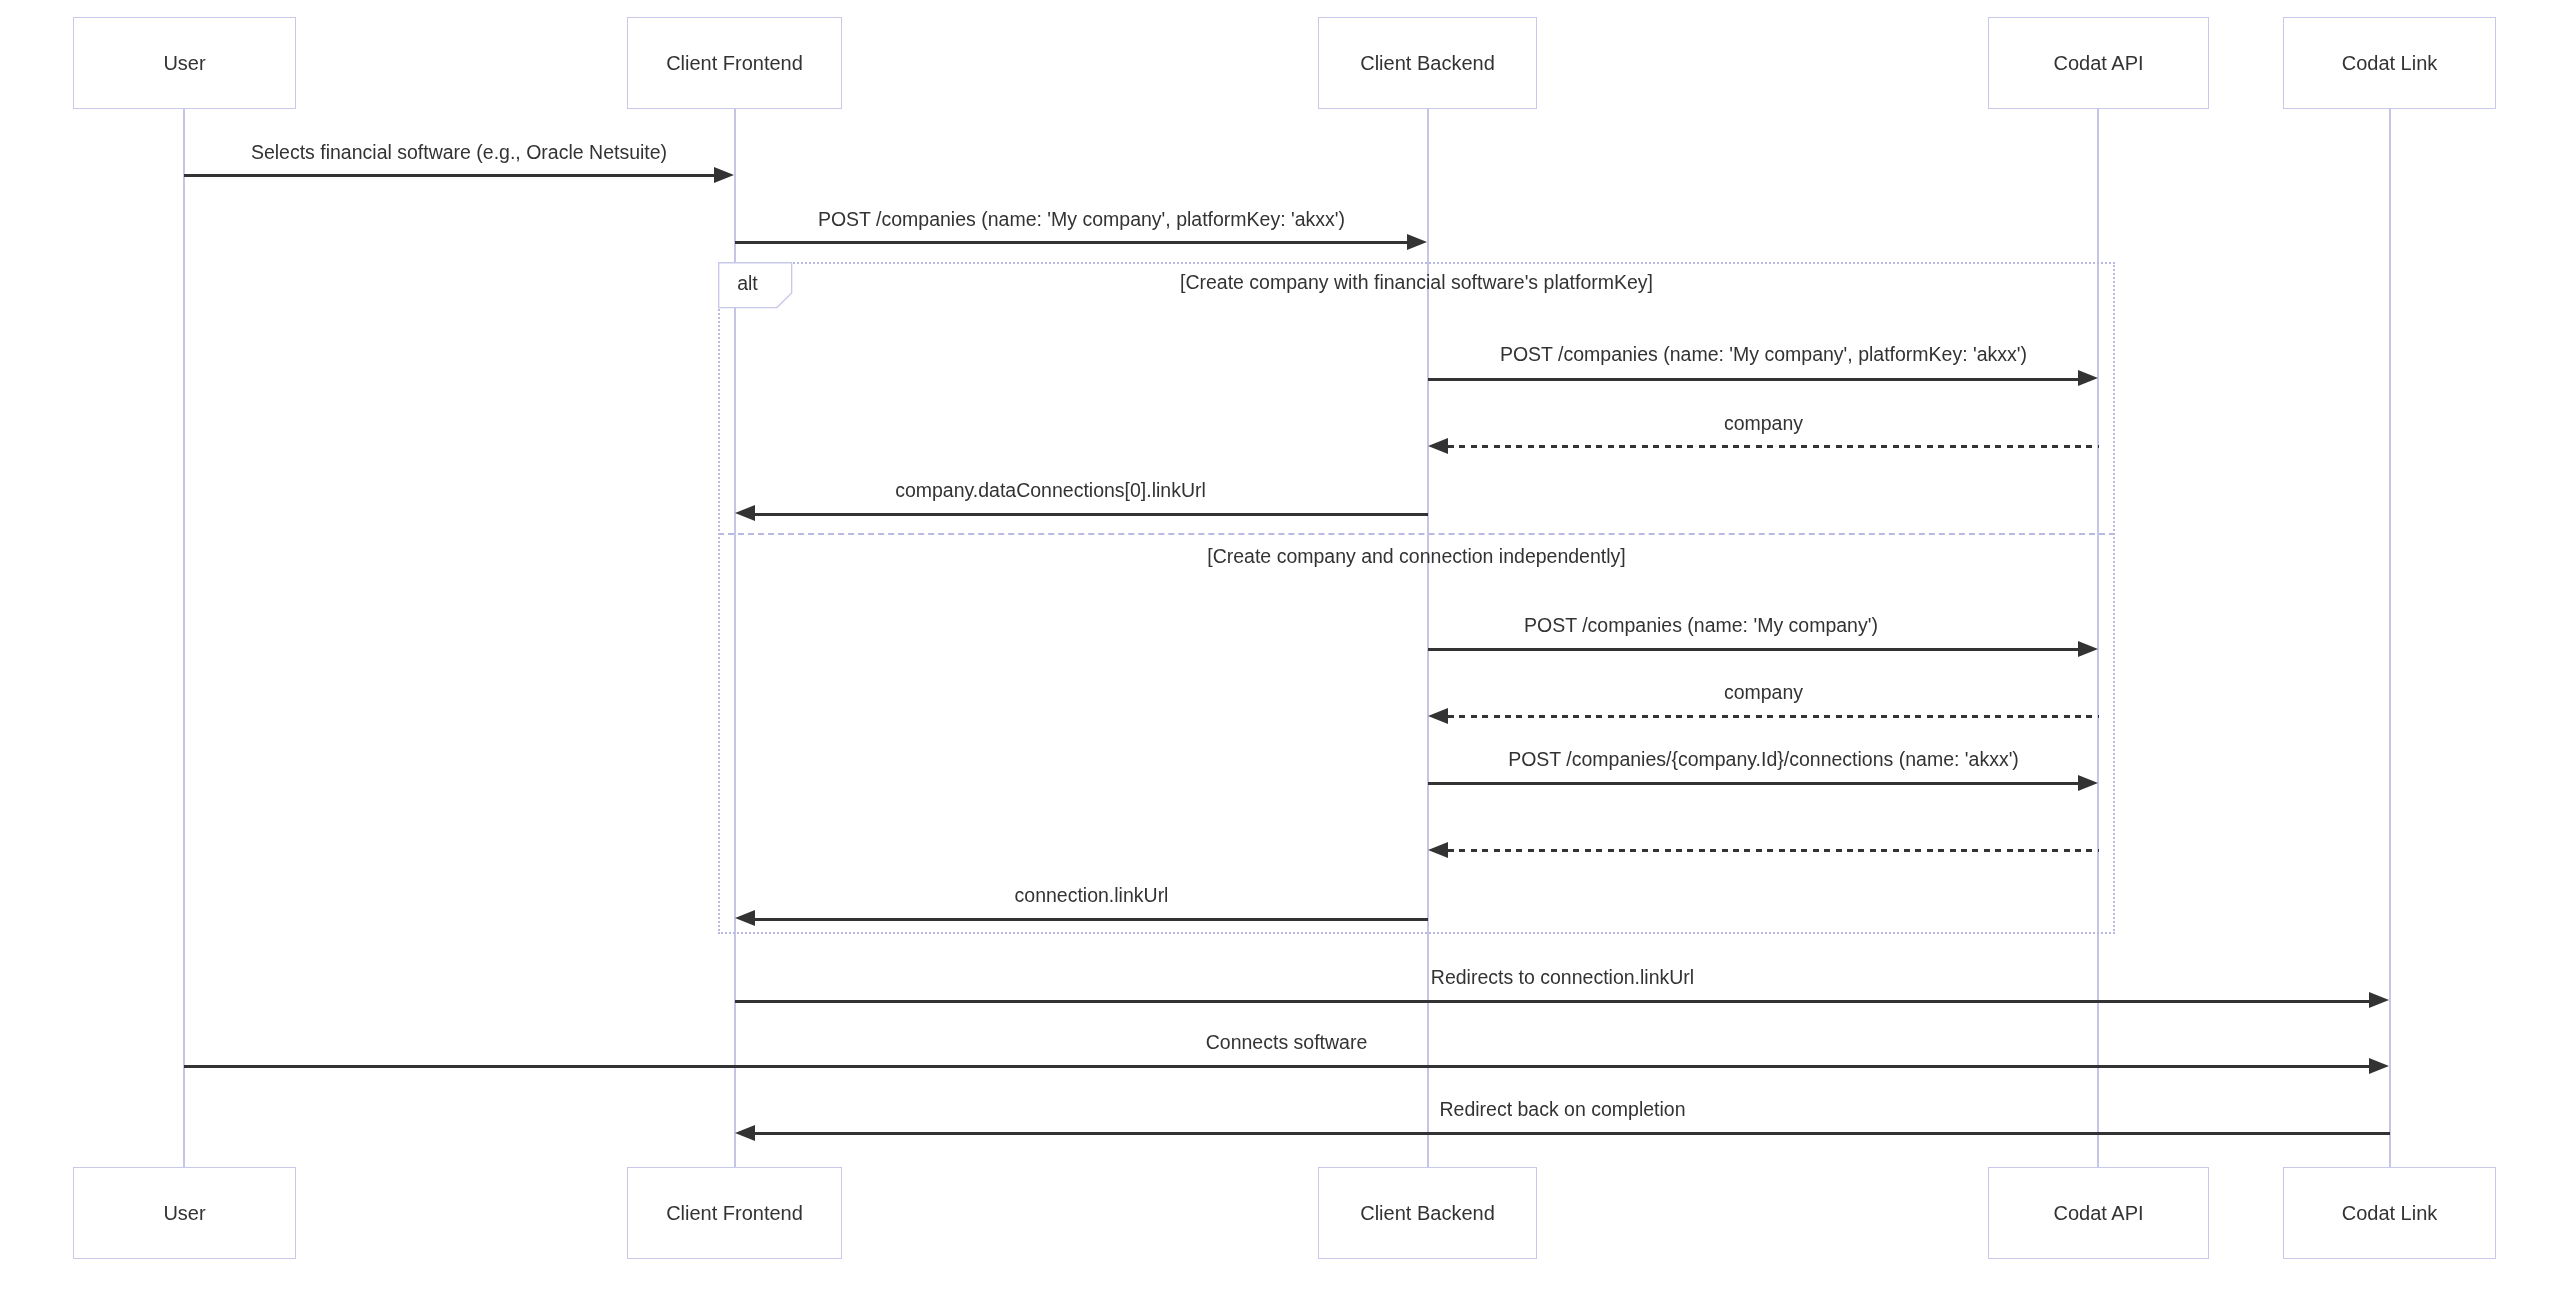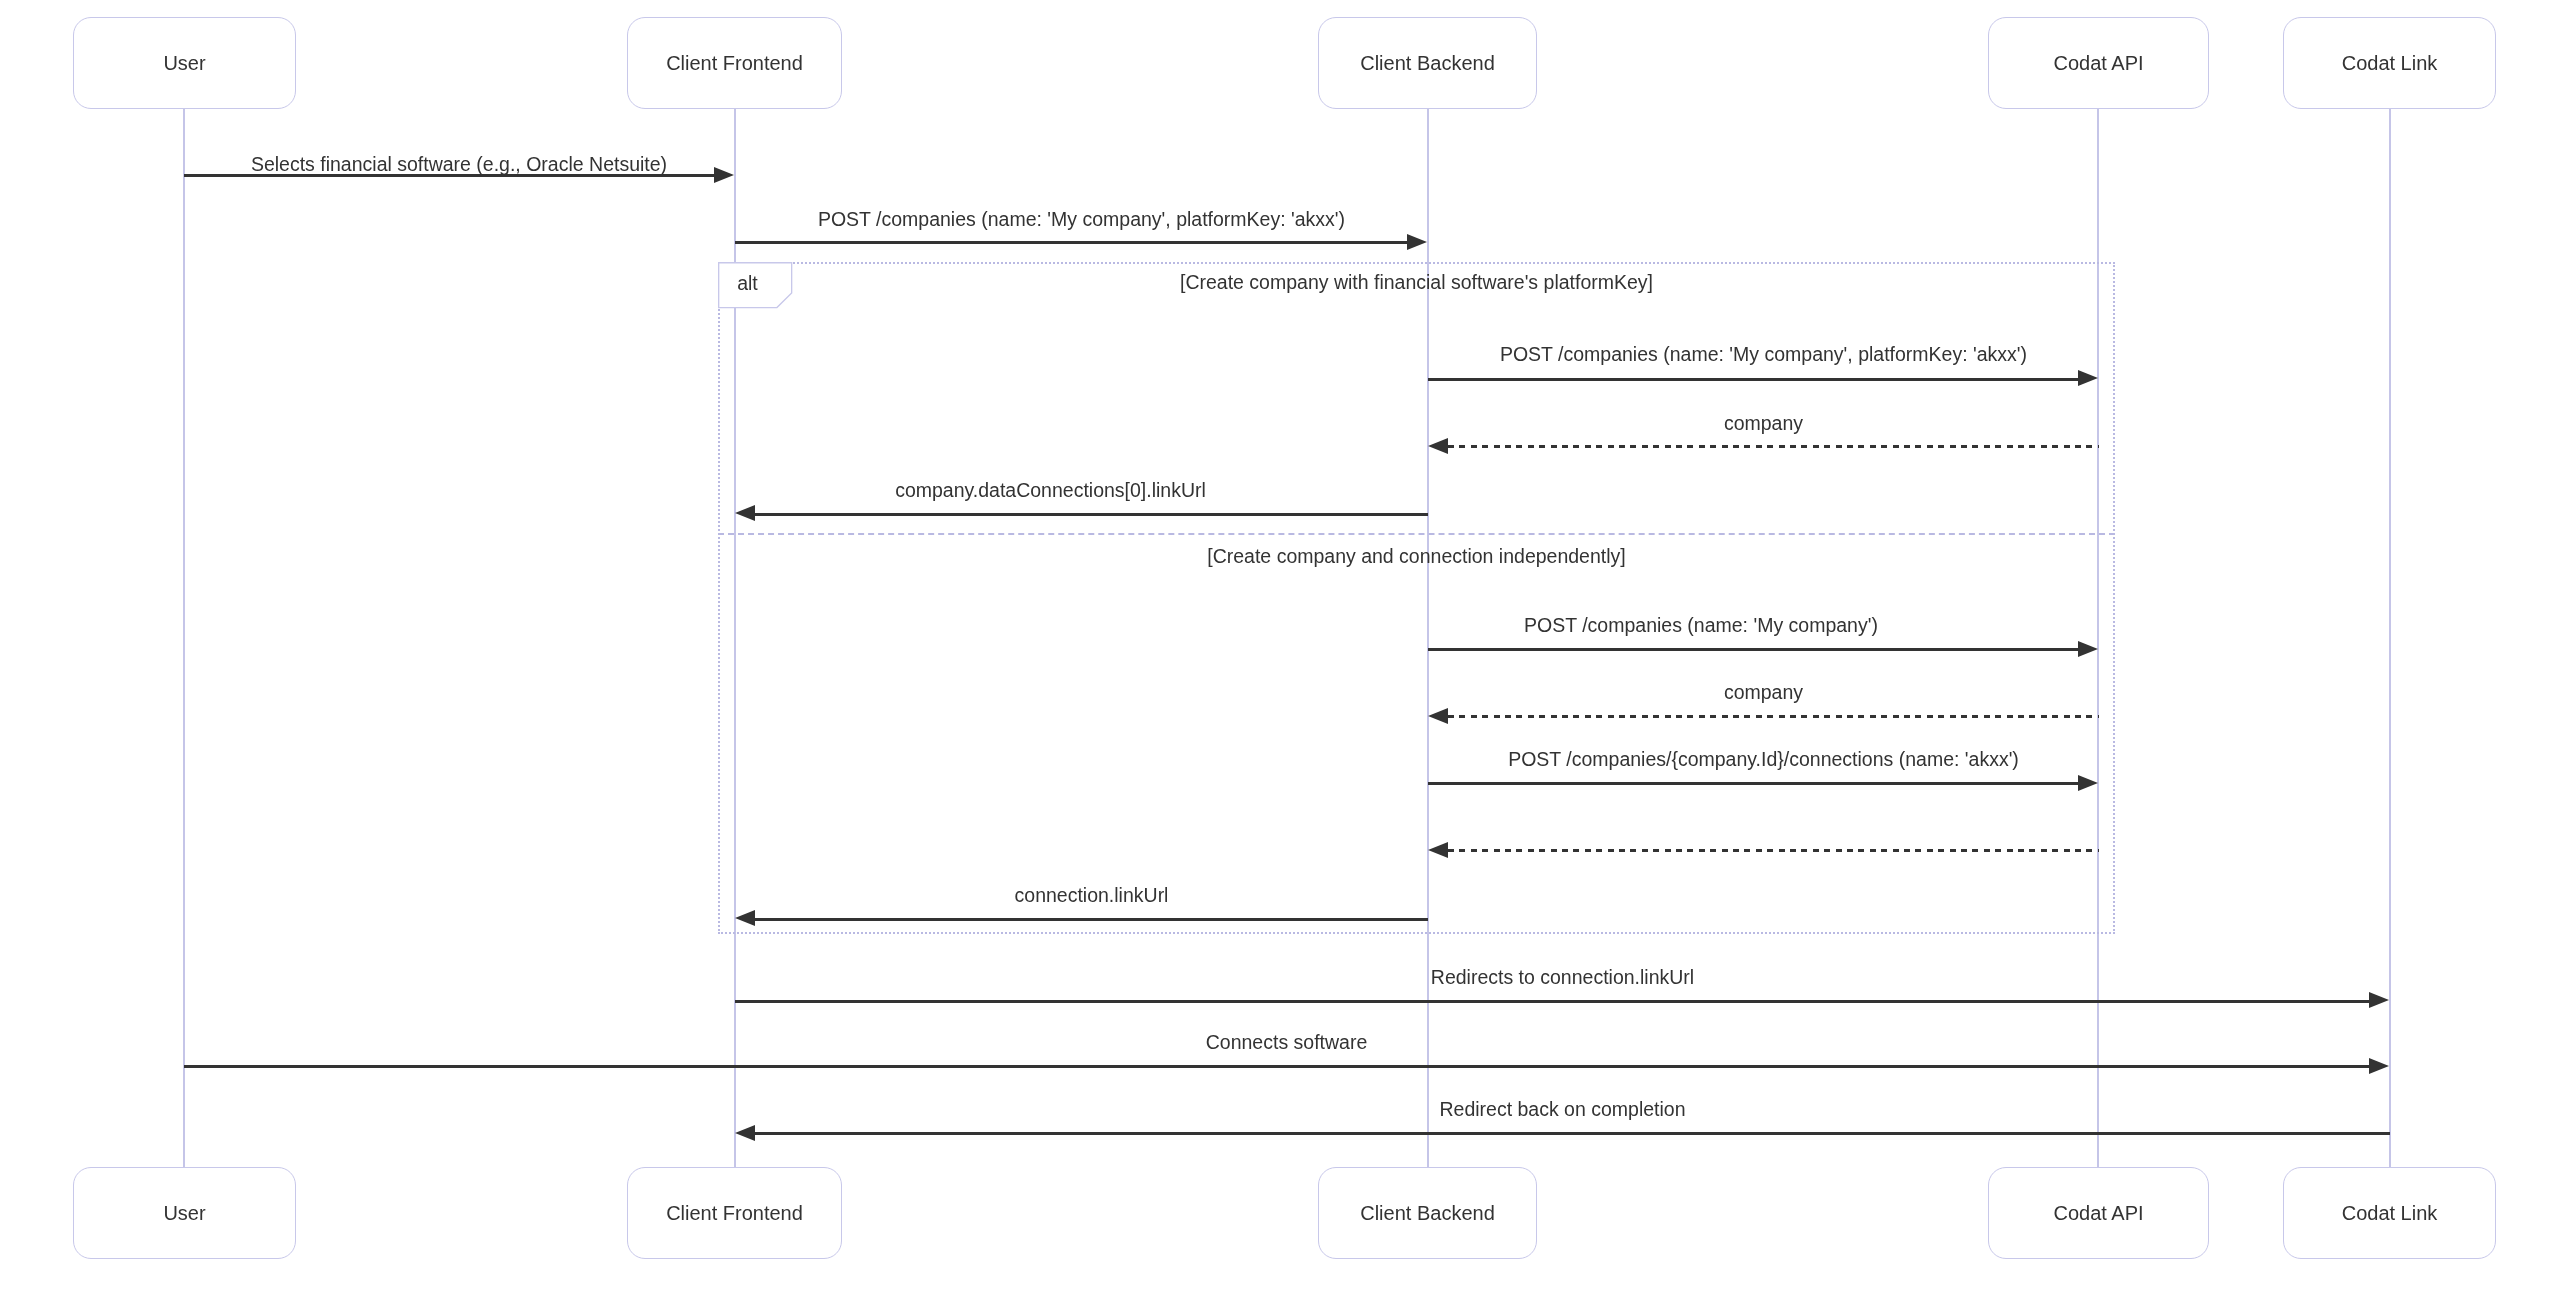--- a/index.html
+++ b/index.html
@@ -4,21 +4,21 @@
 <style>
   :root{
     --actor-border:#c8c8ea; --actor-fill:#ffffff; --lifeline:#c5c5e8;
     --frame-border:#b9b9e2; --arrow:#333333; --text:#333333;
   }
   html,body{margin:0;padding:0;background:#ffffff;}
   .stage{position:relative;width:2576px;height:1299px;background:#fff;overflow:hidden;
          font-family:"Liberation Sans", sans-serif;color:var(--text);}
   .lifeline{position:absolute;width:2px;top:107px;height:1061px;background:var(--lifeline);}
   .actor{position:absolute;height:92px;background:var(--actor-fill);
-         border:1.3px solid var(--actor-border);border-radius:18px;
+         border:1.3px solid var(--actor-border);border-radius:0;
          display:flex;align-items:center;justify-content:center;
          font-size:20px;color:var(--text);box-sizing:border-box;}
   .msg-text{position:absolute;height:24px;line-height:24px;font-size:19.5px;
             text-align:center;color:var(--text);white-space:nowrap;}
   .msg-line{position:absolute;height:2.7px;background:var(--arrow);}
   .msg-line.dashed{background:repeating-linear-gradient(90deg,var(--arrow) 0 6px,transparent 6px 11.4px);}
   .head{position:absolute;width:0;height:0;border-top:8.7px solid transparent;border-bottom:8.7px solid transparent;}
   .head.right{border-left:20px solid var(--arrow);}
   .head.left{border-right:20px solid var(--arrow);}
   .alt-frame{position:absolute;left:718px;top:262px;width:1397px;height:672px;
@@ -44,21 +44,21 @@
 
   <div class="alt-frame"></div>
   <div class="alt-divider"></div>
   <svg class="alt-label-shape" width="75" height="47" viewBox="0 0 112 70">
     <polygon points="1,1 110,1 110,46 88,68 1,68" fill="#ffffff" stroke="#c8c8ea" stroke-width="2"></polygon>
   </svg>
   <div class="alt-label-text">alt</div>
   <div class="alt-cond" style="top:270px">[Create company with financial software's platformKey]</div>
   <div class="alt-cond" style="top:544px">[Create company and connection independently]</div>
 
-  <div class="msg-text" style="left:184px;top:152px;width:550px">Selects financial software (e.g., Oracle Netsuite)</div>
+  <div class="msg-text" style="left:184px;top:140px;width:550px">Selects financial software (e.g., Oracle Netsuite)</div>
   <div class="msg-line" style="left:184px;top:174px;width:530px"></div>
   <div class="head right" style="left:714px;top:167px"></div>
 
   <div class="msg-text" style="left:735px;top:207px;width:693px">POST /companies (name: 'My company', platformKey: 'akxx')</div>
   <div class="msg-line" style="left:735px;top:241px;width:673px"></div>
   <div class="head right" style="left:1407px;top:234px"></div>
 
   <div class="msg-text" style="left:1428px;top:342px;width:671px">POST /companies (name: 'My company', platformKey: 'akxx')</div>
   <div class="msg-line" style="left:1428px;top:378px;width:651px"></div>
   <div class="head right" style="left:2078px;top:370px"></div>

